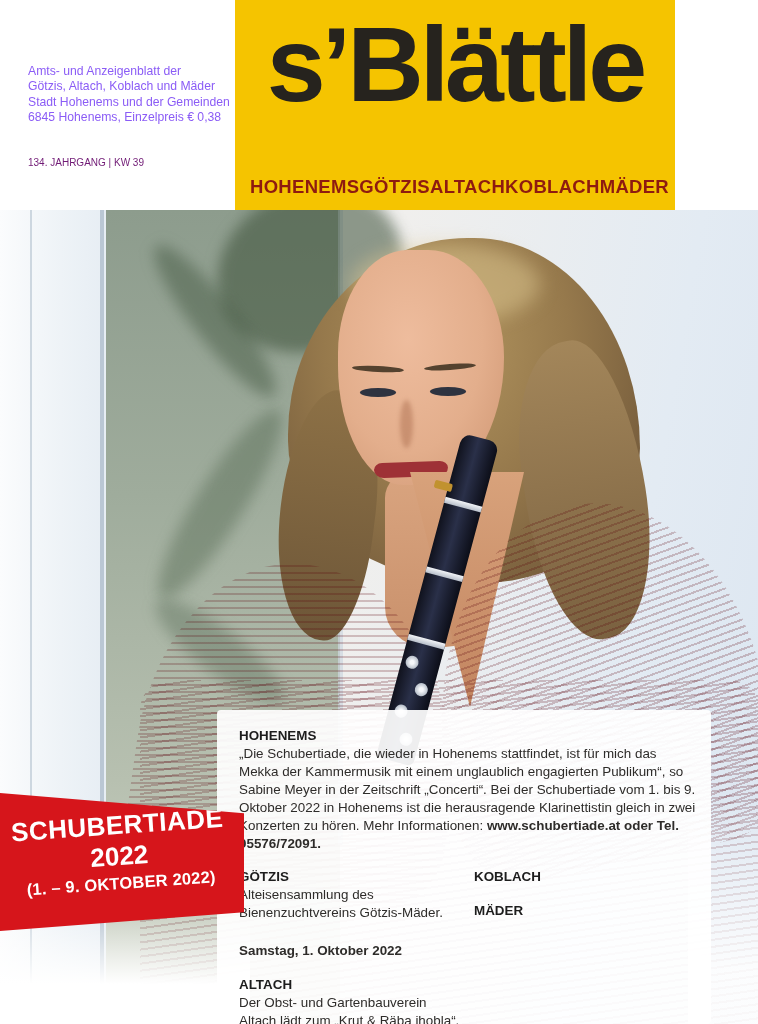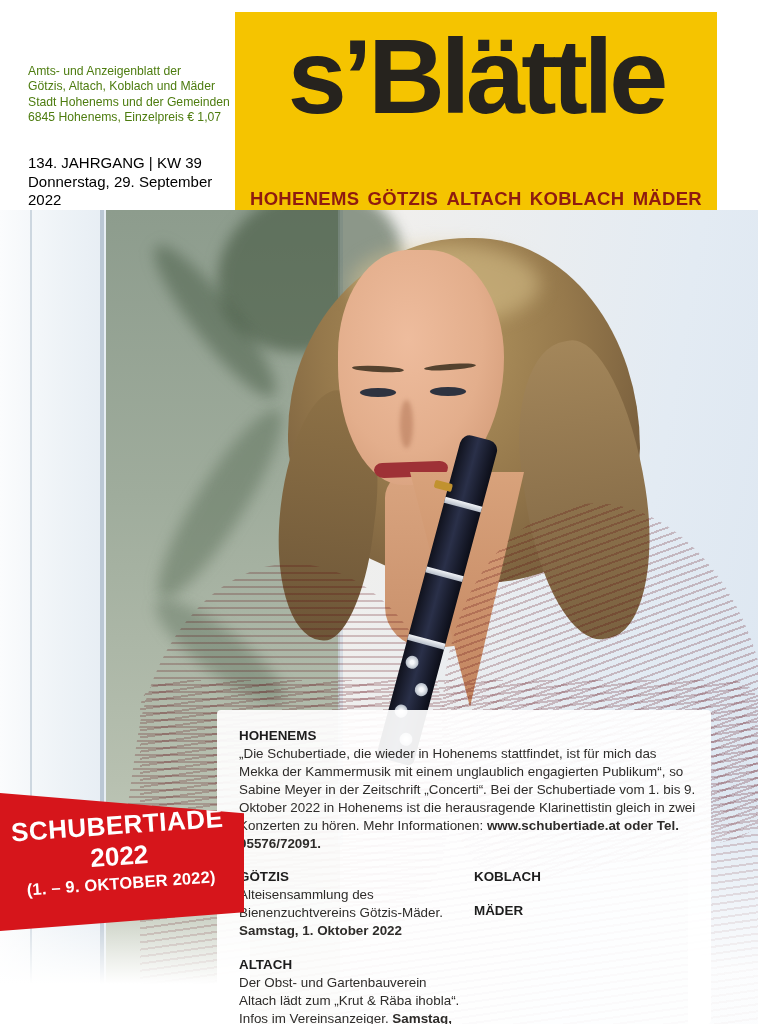--- a/index.html
+++ b/index.html
@@ -5,25 +5,25 @@
   html,body{margin:0;padding:0;background:#9a9a9a;}
   .page{
     position:relative;width:758px;height:1024px;margin:0 auto;
     background:#ffffff;overflow:hidden;
     font-family:"Liberation Sans","DejaVu Sans",sans-serif;
     -webkit-font-smoothing:antialiased;
   }
   .abs{position:absolute;}
 
   
-  .imprint{left:28px;top:64px;width:202px;font-size:12.2px;line-height:15.4px;color:#4d7c0f;}
-  .issue{left:28px;top:154px;width:205px;font-size:15px;line-height:18.5px;color:#000000;}
-
-  
-  .masthead{left:235px;top:12px;width:482px;height:215px;background:#F5C400;}
+  .imprint{left:28px;top:64px;width:202px;font-size:12.2px;line-height:15.4px;color:#8b5cf6;}
+  .issue{left:28px;top:154px;width:205px;font-size:10px;line-height:18.5px;color:#701a75;}
+
+  
+  .masthead{left:235px;top:0;width:440px;height:215px;background:#F5C400;}
   .masthead-title{
     position:absolute;left:0;right:0;top:6px;text-align:center;
     font-size:106px;font-weight:700;letter-spacing:-4px;line-height:1.1;color:#26231E;
   }
   .masthead-munis{
     position:absolute;left:15px;right:15px;bottom:17px;
     display:flex;justify-content:space-between;
     font-size:18.5px;font-weight:700;letter-spacing:.3px;color:#8E1B10;
   }
 
@@ -82,21 +82,21 @@
   .key1{left:4px;top:228px;} .key2{left:20px;top:252px;} .key3{left:6px;top:278px;} .key4{left:18px;top:304px;}
   .fade-bl{left:0;top:700px;width:250px;height:114px;background:linear-gradient(to bottom,rgba(255,255,255,0) 0,#ffffff 65%);}
   .fade-r{left:688px;top:590px;width:70px;height:224px;background:linear-gradient(to bottom,rgba(255,255,255,0) 0,rgba(255,255,255,.9) 75%);}
 
   
   .newsbox{left:217px;top:710px;width:494px;height:314px;background:rgba(255,255,255,.93);
     border-radius:4px;padding:17px 16px 14px 22px;box-sizing:border-box;
     color:#2E2C2A;font-size:13.4px;line-height:18px;hyphens:manual;}
   .sec-title{font-weight:700;color:#1d1d1d;}
   .sec-bold{font-weight:700;}
-  .sec-bold.block{display:block;}
+  .sec-bold.block{display:block;margin-top:20px;}
   .sec{margin:0;}
   .sec-hohenems{width:458px;margin-bottom:15px;}
   .news-cols{display:flex;gap:14px;}
   .news-col{width:222px;}
   .news-col .sec{margin-bottom:16px;}
 
   
   .banner{left:-6px;top:788px;width:250px;height:148px;background:#D6151B;
     clip-path:polygon(0 3%,100% 17%,100% 84%,0 97%);}
   .banner-inner{position:absolute;left:0;right:0;top:22px;transform:rotate(-4deg);
@@ -107,25 +107,24 @@
 </style>
 </head>
 <body>
 
 <div class="page">
 
   <div class="abs imprint">
     <div>Amts- und Anzeigenblatt der</div>
     <div>Götzis, Altach, Koblach und Mäder</div>
     <div>Stadt Hohenems und der Gemeinden</div>
-    <div>6845 Hohenems, Einzelpreis € 1,07</div>
+    <div>6845 Hohenems, Einzelpreis € 0,38</div>
   </div>
   <div class="abs issue">
     <div>134. JAHRGANG | KW 39</div>
-    <div>Donnerstag, 29. September 2022</div>
   </div>
 
   <div class="abs masthead">
     <div class="masthead-title">s’Blättle</div>
     <div class="masthead-munis">
       <span>HOHENEMS</span>
       <span>GÖTZIS</span>
       <span>ALTACH</span>
       <span>KOBLACH</span>
       <span>MÄDER</span>

